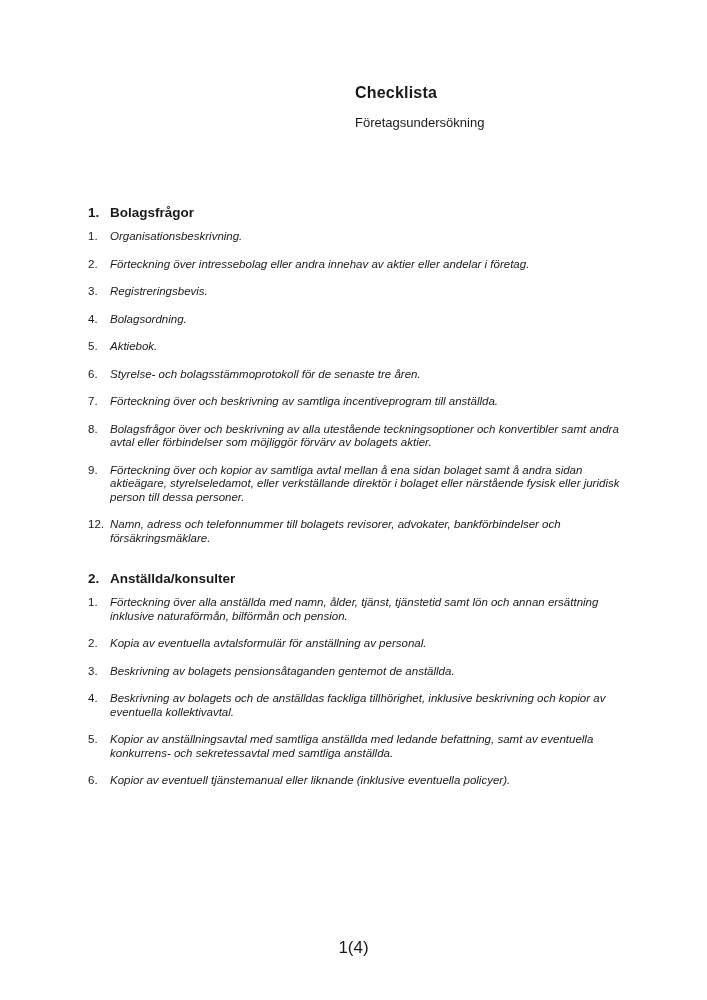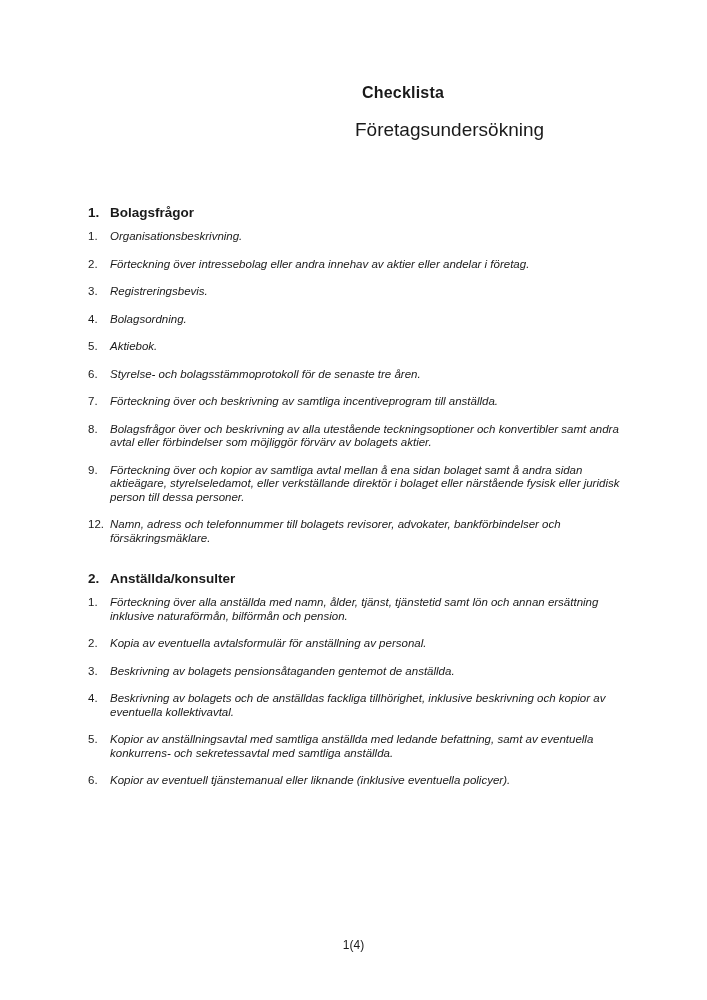--- a/index.html
+++ b/index.html
@@ -19,26 +19,25 @@
   .title-block {
     position: absolute;
     left: 355px;
     top: 83px;
   }
   .doc-title {
     font-size: 16px;
     font-weight: bold;
     line-height: 19px;
     letter-spacing: 0.2px;
-    margin-left: 7px;
   }
   .doc-subtitle {
-    font-size: 19px;
+    font-size: 13px;
     line-height: 16px;
-    margin-top: 20px;
+    margin-top: 13px;
   }
   .content {
     position: absolute;
     left: 88px;
     top: 205px;
     width: 534px;
   }
   .section {
     margin: 0;
   }
@@ -70,21 +69,21 @@
     flex: 1;
     max-width: 512px;
     font-style: italic;
   }
   .footer {
     position: absolute;
     left: 0;
     top: 938px;
     width: 100%;
     text-align: center;
-    font-size: 12px;
+    font-size: 17px;
   }
 </style>
 </head>
 <body>
 
 <div class="page">
 
   <div class="title-block">
     <div class="doc-title">Checklista</div>
     <div class="doc-subtitle">Företagsundersökning</div>

